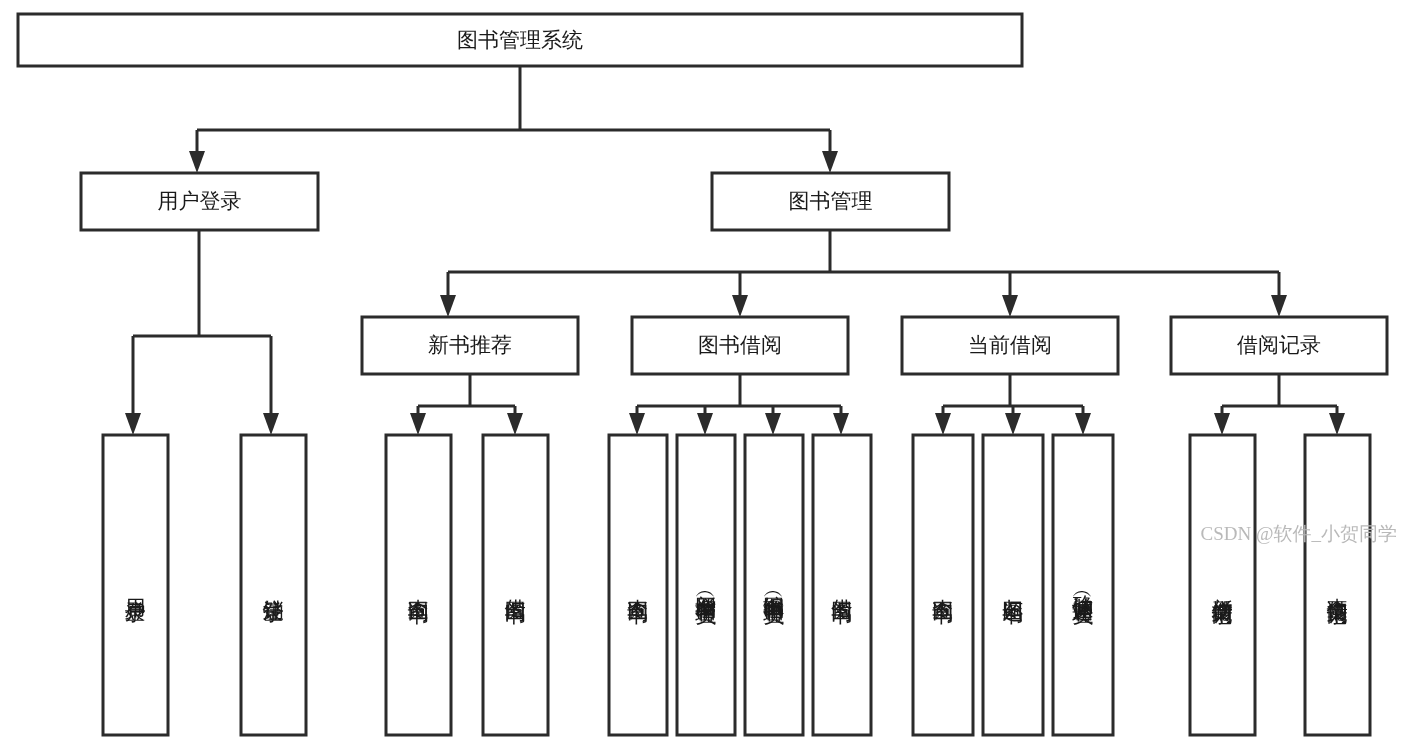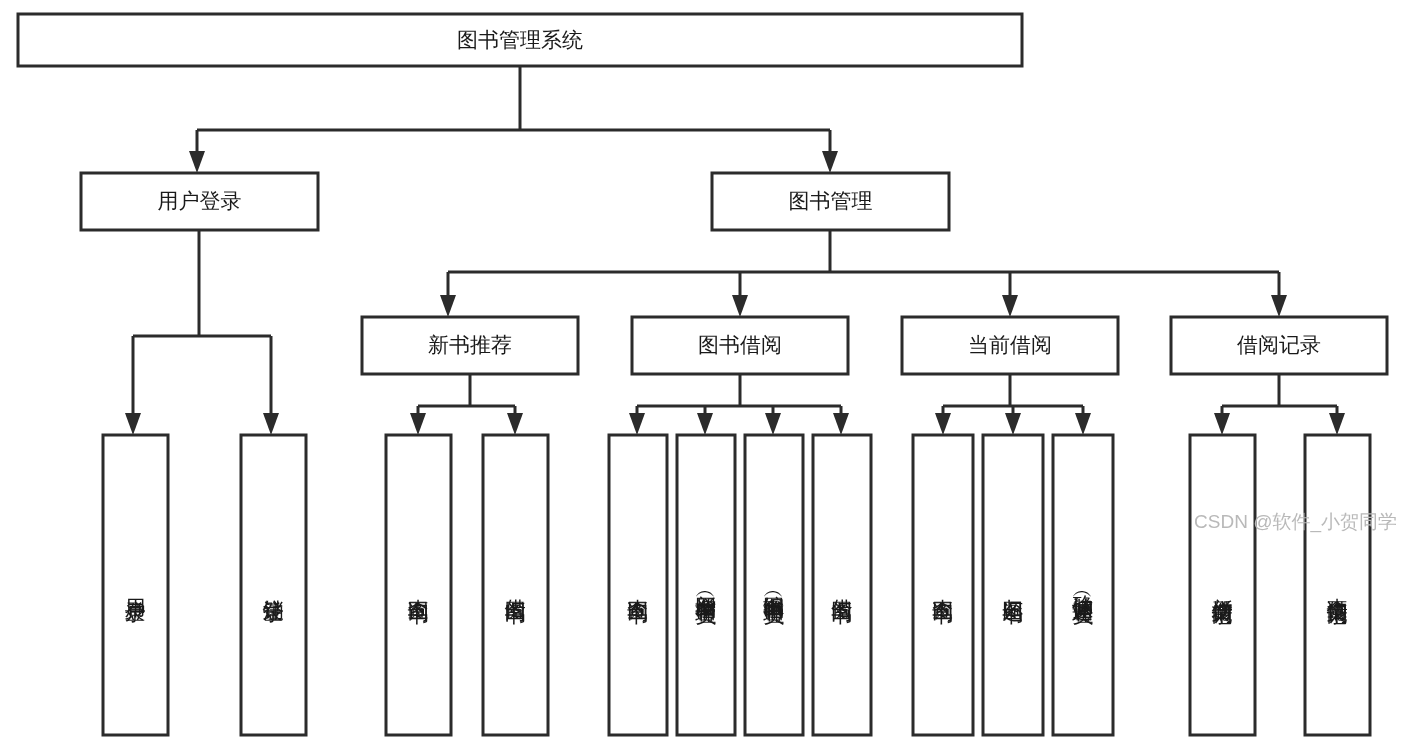--- a/index.html
+++ b/index.html
@@ -63,22 +63,22 @@
     display: flex;
     align-items: center;
     justify-content: center;
     text-align: center;
     white-space: nowrap;
     pointer-events: none;
   }
   .watermark {
     position: absolute;
     right: 8px;
-    bottom: 20px;
-    font-family: Liberation Sans, sans-serif;
+    bottom: 8px;
+    font-family: Liberation Serif, serif;
     font-size: 19px;
     color: #b9b9b9;
     white-space: nowrap;
     user-select: none;
   }
 </style>
 </head>
 <body>
 
 <div id="diagram-root">

